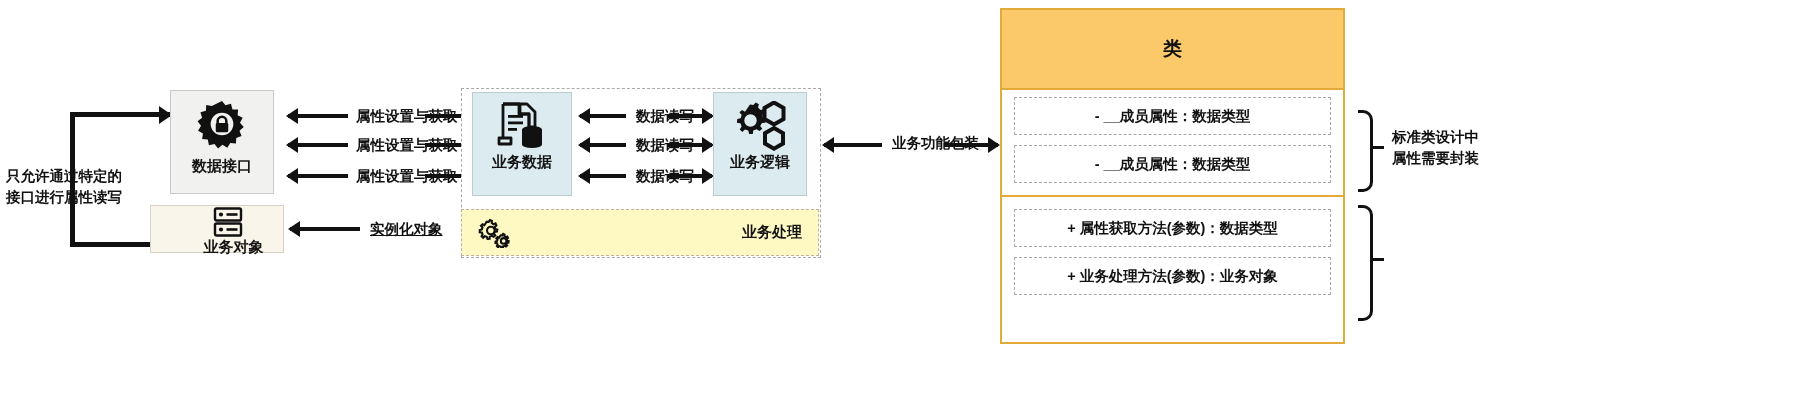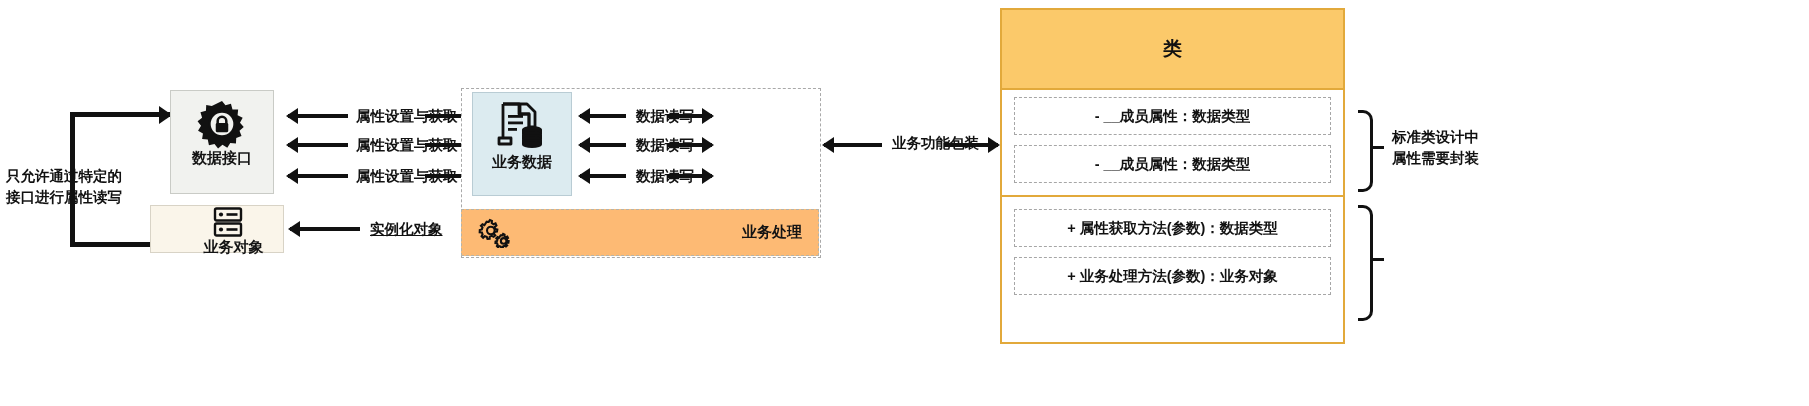--- a/index.html
+++ b/index.html
@@ -42,21 +42,21 @@
   }
   .box-blue{
     background:#dcebf0;
     border:1px solid #b9ccd4;
   }
   .box-dashgray{
     background:#ffffff;
     border:1px dashed #a9a9a9;
   }
   .band-cream{
-    background:#fdba74;
+    background:#fef9c3;
     border:1px dashed #b9b4a6;
   }
 
   
   .arrow-row{
     position:absolute;
     display:flex;
     align-items:center;
     height:18px;
   }
@@ -173,21 +173,21 @@
       <svg width="52" height="50" viewBox="0 0 52 52" aria-hidden="true">
         <g fill="#111">
           <path d="M26 2 l3.6 4.6 5.7-1.6 1.6 5.8 5.9 0.1 -0.6 5.9 5.3 2.6 -2.8 5.2 3.9 4.4 -4.4 3.9 2.1 5.5 -5.5 2.1 -0.3 5.9 -5.9-0.6 -3.1 5.0 -5.0-3.1 -4.6 3.7 -3.7-4.6 -5.8 1.2 -1.2-5.8 -5.9-0.5 0.9-5.8 -5.1-3.0 3.1-5.0 -3.6-4.7 4.7-3.6 -1.7-5.7 5.7-1.7 0.3-5.9 5.8 0.9 z"></path>
         </g>
         <circle cx="26" cy="26" r="13" fill="#f1f2ef"></circle>
         <circle cx="26" cy="26" r="13" fill="none" stroke="#111" stroke-width="2.4"></circle>
         <path d="M21.5 25.5 v-2.5 a4.5 4.5 0 0 1 9 0 v2.5" fill="none" stroke="#111" stroke-width="2.6"></path>
         <rect x="19.5" y="25" width="13" height="9.5" rx="1.4" fill="#111"></rect>
       </svg>
     </span>
-    <span class="node-label" style="margin-top:0;">数据接口</span>
+    <span class="node-label" style="margin-top:8px;">数据接口</span>
   </div>
 
   <div class="node box-cream" style="left:150px;top:205px;width:134px;height:48px;flex-direction:column;align-items:center;justify-content:flex-start;padding-left:21px;">
     <span style="display:flex;">
       <svg width="30" height="32" viewBox="0 0 30 32" aria-hidden="true">
         <rect x="2" y="2.5" width="26" height="12" rx="1.6" fill="none" stroke="#111" stroke-width="2.4"></rect>
         <rect x="2" y="17.5" width="26" height="12" rx="1.6" fill="none" stroke="#111" stroke-width="2.4"></rect>
         <circle cx="8" cy="8.5" r="2.1" fill="#111"></circle>
         <circle cx="8" cy="23.5" r="2.1" fill="#111"></circle>
         <rect x="13.5" y="7.2" width="11" height="2.6" fill="#111"></rect>
@@ -283,20 +283,33 @@
   <div class="arrow-row" style="left:668px;top:107px;width:46px;">
     <div class="arr right" style="width:44px;"></div>
   </div>
   <div class="arrow-row" style="left:668px;top:136px;width:46px;">
     <div class="arr right" style="width:44px;"></div>
   </div>
   <div class="arrow-row" style="left:668px;top:167px;width:46px;">
     <div class="arr right" style="width:44px;"></div>
   </div>
 
+  <div class="node box-blue" style="left:713px;top:92px;width:94px;height:104px;">
+    <span style="margin-top:8px;">
+      <svg width="58" height="52" viewBox="0 0 58 52" aria-hidden="true">
+        <g fill="#111">
+          <path d="M19 3.5 l3.3 .5 2.4-2.6 3.2 1.8 -.9 3.4 2.6 2.3 3.4-1 1.4 3.4 -2.8 2.2 .3 3.5 3.4 1.2 -.8 3.5 -3.5 .2 -1.8 3.0 2.1 2.8 -2.8 2.3 -3.0-1.8 -3.2 1.3 -.5 3.5 -3.6-.1 -1.0-3.3 -3.3-1.0 -2.6 2.3 -2.5-2.5 1.8-3.0 -1.2-3.2 -3.5-.5 .4-3.6 3.3-.9 1.1-3.3 -2.3-2.6 2.6-2.4 3.0 1.9z"></path>
+        </g>
+        <circle cx="19.5" cy="19.5" r="6.2" fill="#dcebf0"></circle>
+        <polygon points="43,1.5 52.5,7 52.5,18 43,23.5 33.5,18 33.5,7" fill="none" stroke="#111" stroke-width="4"></polygon>
+        <polygon points="43,27 52,32.2 52,42.6 43,47.8 34,42.6 34,32.2" fill="none" stroke="#111" stroke-width="4"></polygon>
+      </svg>
+    </span>
+    <span class="node-label" style="margin-top:0px;">业务逻辑</span>
+  </div>
 
   <div class="arrow-row" style="left:824px;top:136px;width:60px;">
     <div class="arr left" style="width:58px;"></div>
   </div>
   <span class="lbl-mid abs" style="left:892px;top:136px;transform:translateY(-2px);">业务功能包装</span>
   <div class="arrow-row" style="left:944px;top:136px;width:56px;">
     <div class="arr right" style="width:54px;"></div>
   </div>
 
   <div id="classPanel">

